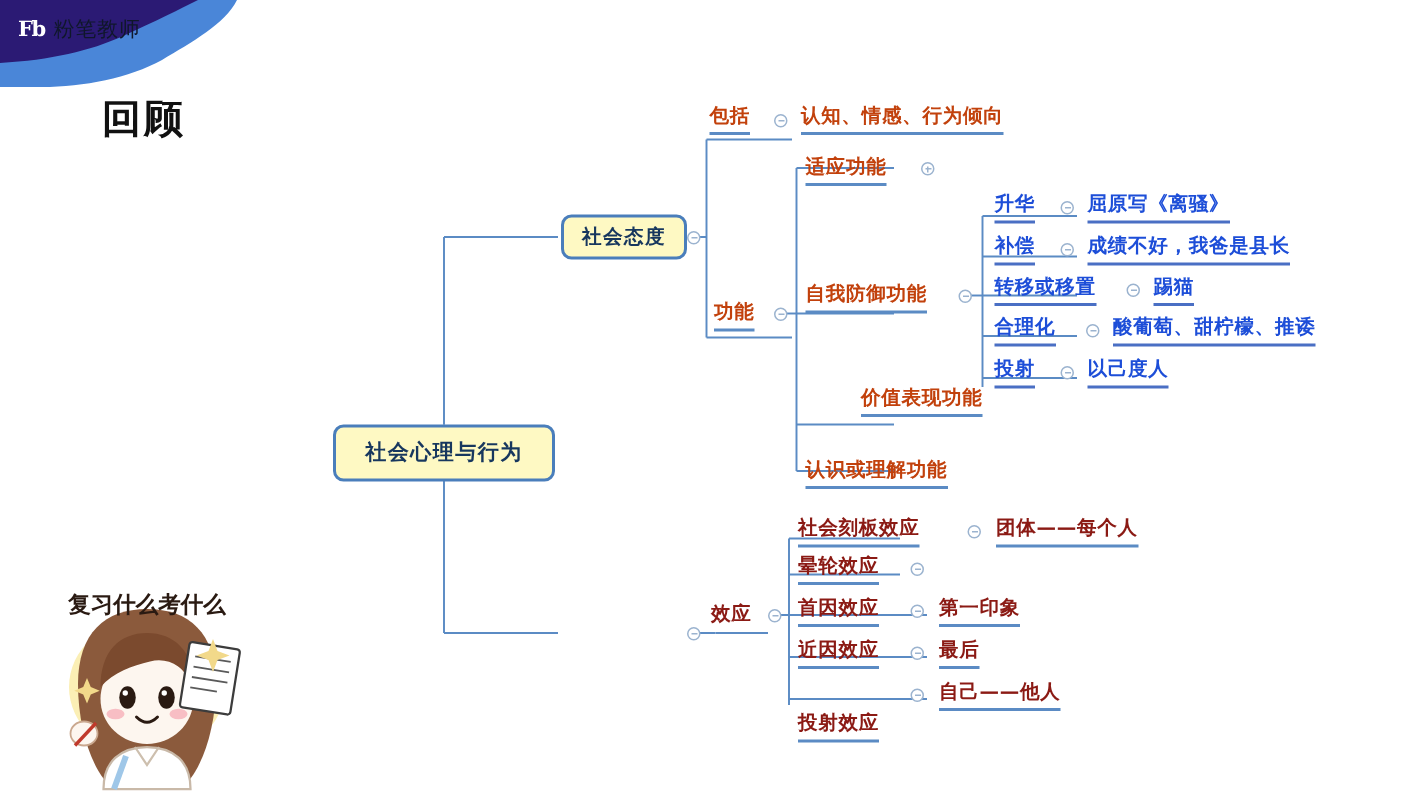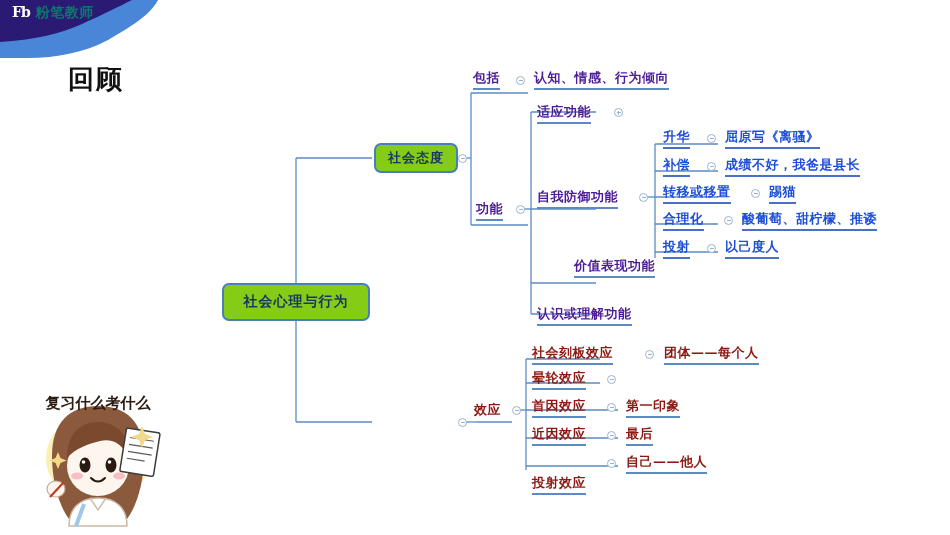--- a/index.html
+++ b/index.html
@@ -26,36 +26,36 @@
     height: 58px;
     overflow: hidden;
     pointer-events: none;
   }
   .banner-svg { display: block; }
   .brand {
     position: absolute;
     left: 12px;
     top: 5px;
     display: flex;
-    align-items: flex-start;
+    align-items: flex-end;
     gap: 6px;
     height: 22px;
   }
   .brand-mark {
     color: #ffffff;
     font-size: 14px;
     font-weight: bold;
     letter-spacing: -1px;
     line-height: 1;
     font-family: "DejaVu Serif", "Liberation Serif", serif;
   }
   .brand-name {
-    color: #0f766e;
+    color: #0f172a;
     font-size: 14px;
-    font-weight: bold;
+    font-weight: normal;
     line-height: 1;
     letter-spacing: 0.5px;
   }
 
   
   .slide-title {
     position: absolute;
     left: 68px;
     top: 62px;
     font-size: 26px;
@@ -75,21 +75,21 @@
     left: 0; top: 0;
     width: 950px; height: 535px;
   }
 
   
   .node-box {
     position: absolute;
     box-sizing: border-box;
     border: 2px solid #4a7ebb;
     border-radius: 7px;
-    background: #84cc16;
+    background: #fef9c3;
     color: #17375e;
     font-weight: bold;
     display: flex;
     align-items: center;
     justify-content: center;
     letter-spacing: 1px;
   }
   .node-box.root {
     font-size: 14px;
   }
@@ -102,21 +102,21 @@
 
   
   .tnode {
     position: absolute;
     font-weight: bold;
     white-space: nowrap;
     line-height: 1;
     padding-bottom: 4px;
     letter-spacing: 0.5px;
   }
-  .tnode.black  { color: #4c1d95; border-bottom: 2px solid #5b8bc4; }
+  .tnode.black  { color: #c2410c; border-bottom: 2px solid #5b8bc4; }
   .tnode.blue   { color: #1d4ed8; border-bottom: 2px solid #4a6fc4; }
   .tnode.red    { color: #8b1a14; border-bottom: 2px solid #5b8bc4; }
   .tnode.noline { border-bottom: none; }
 
   .s13 { font-size: 13px; }
 
   
   .handle {
     position: absolute;
     width: 9px;

